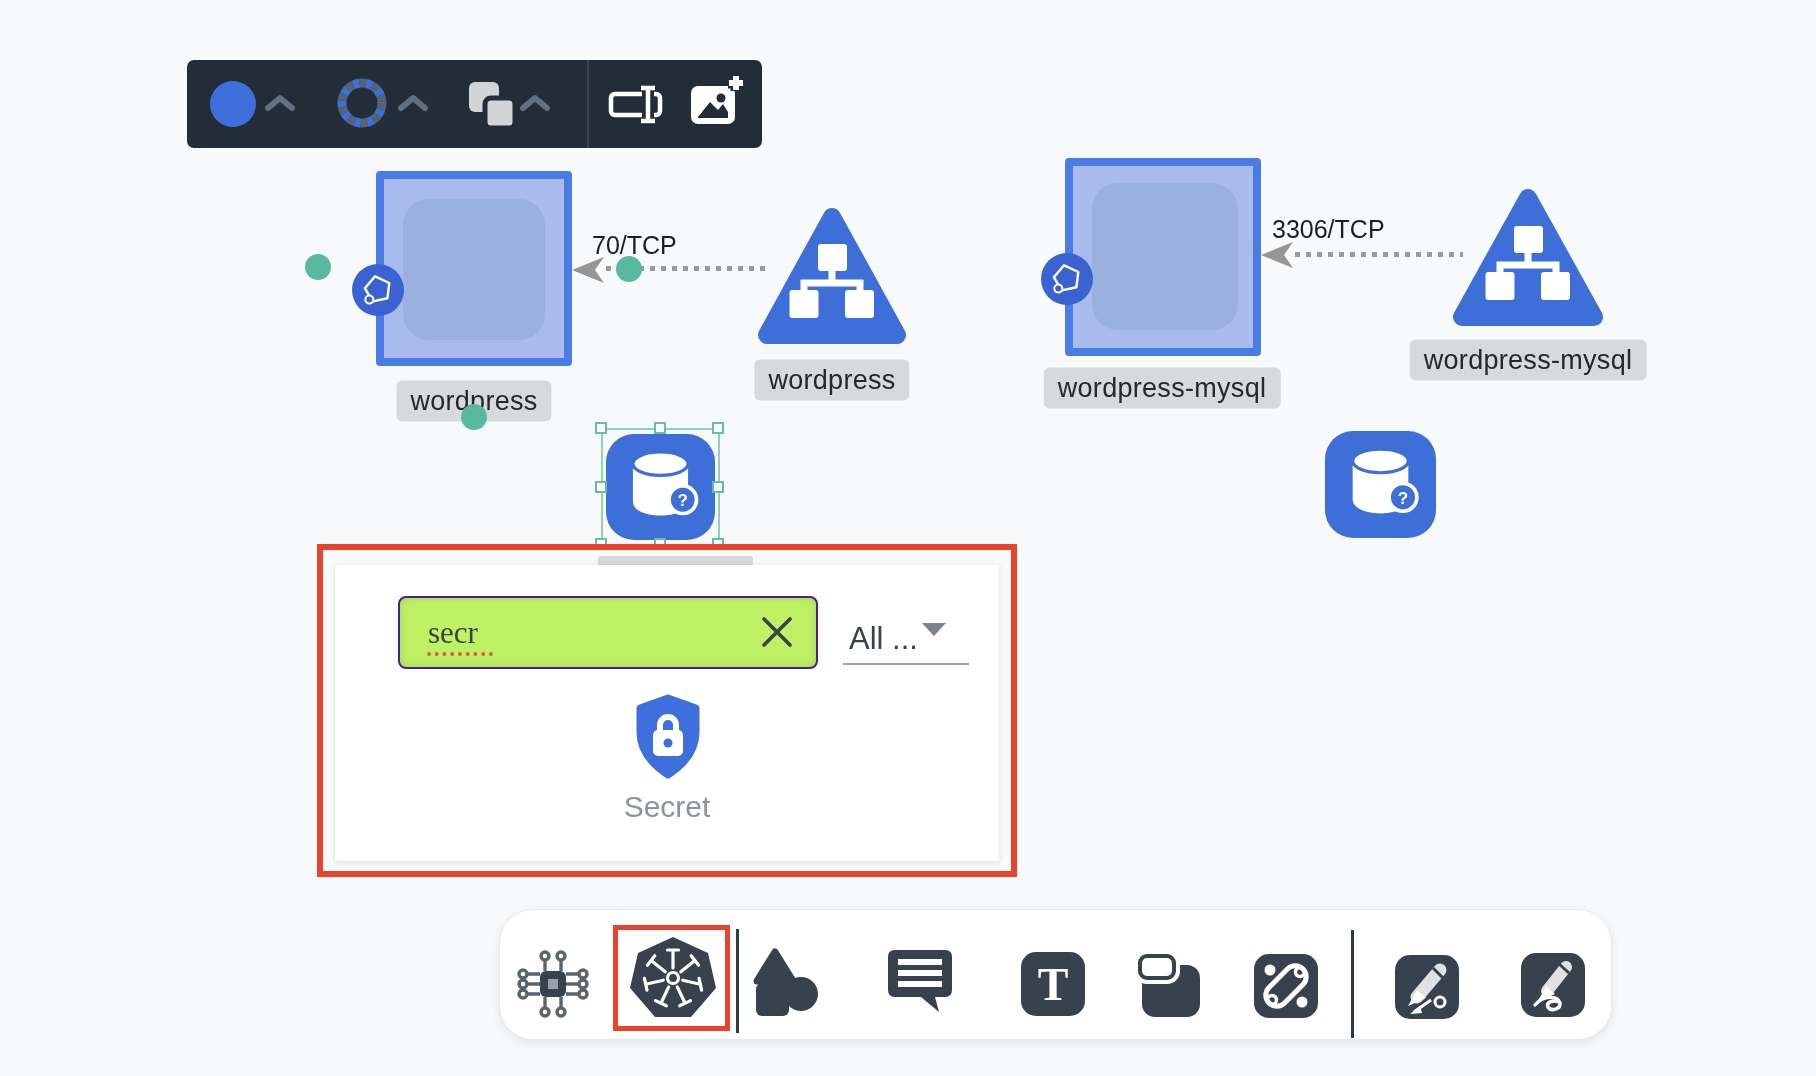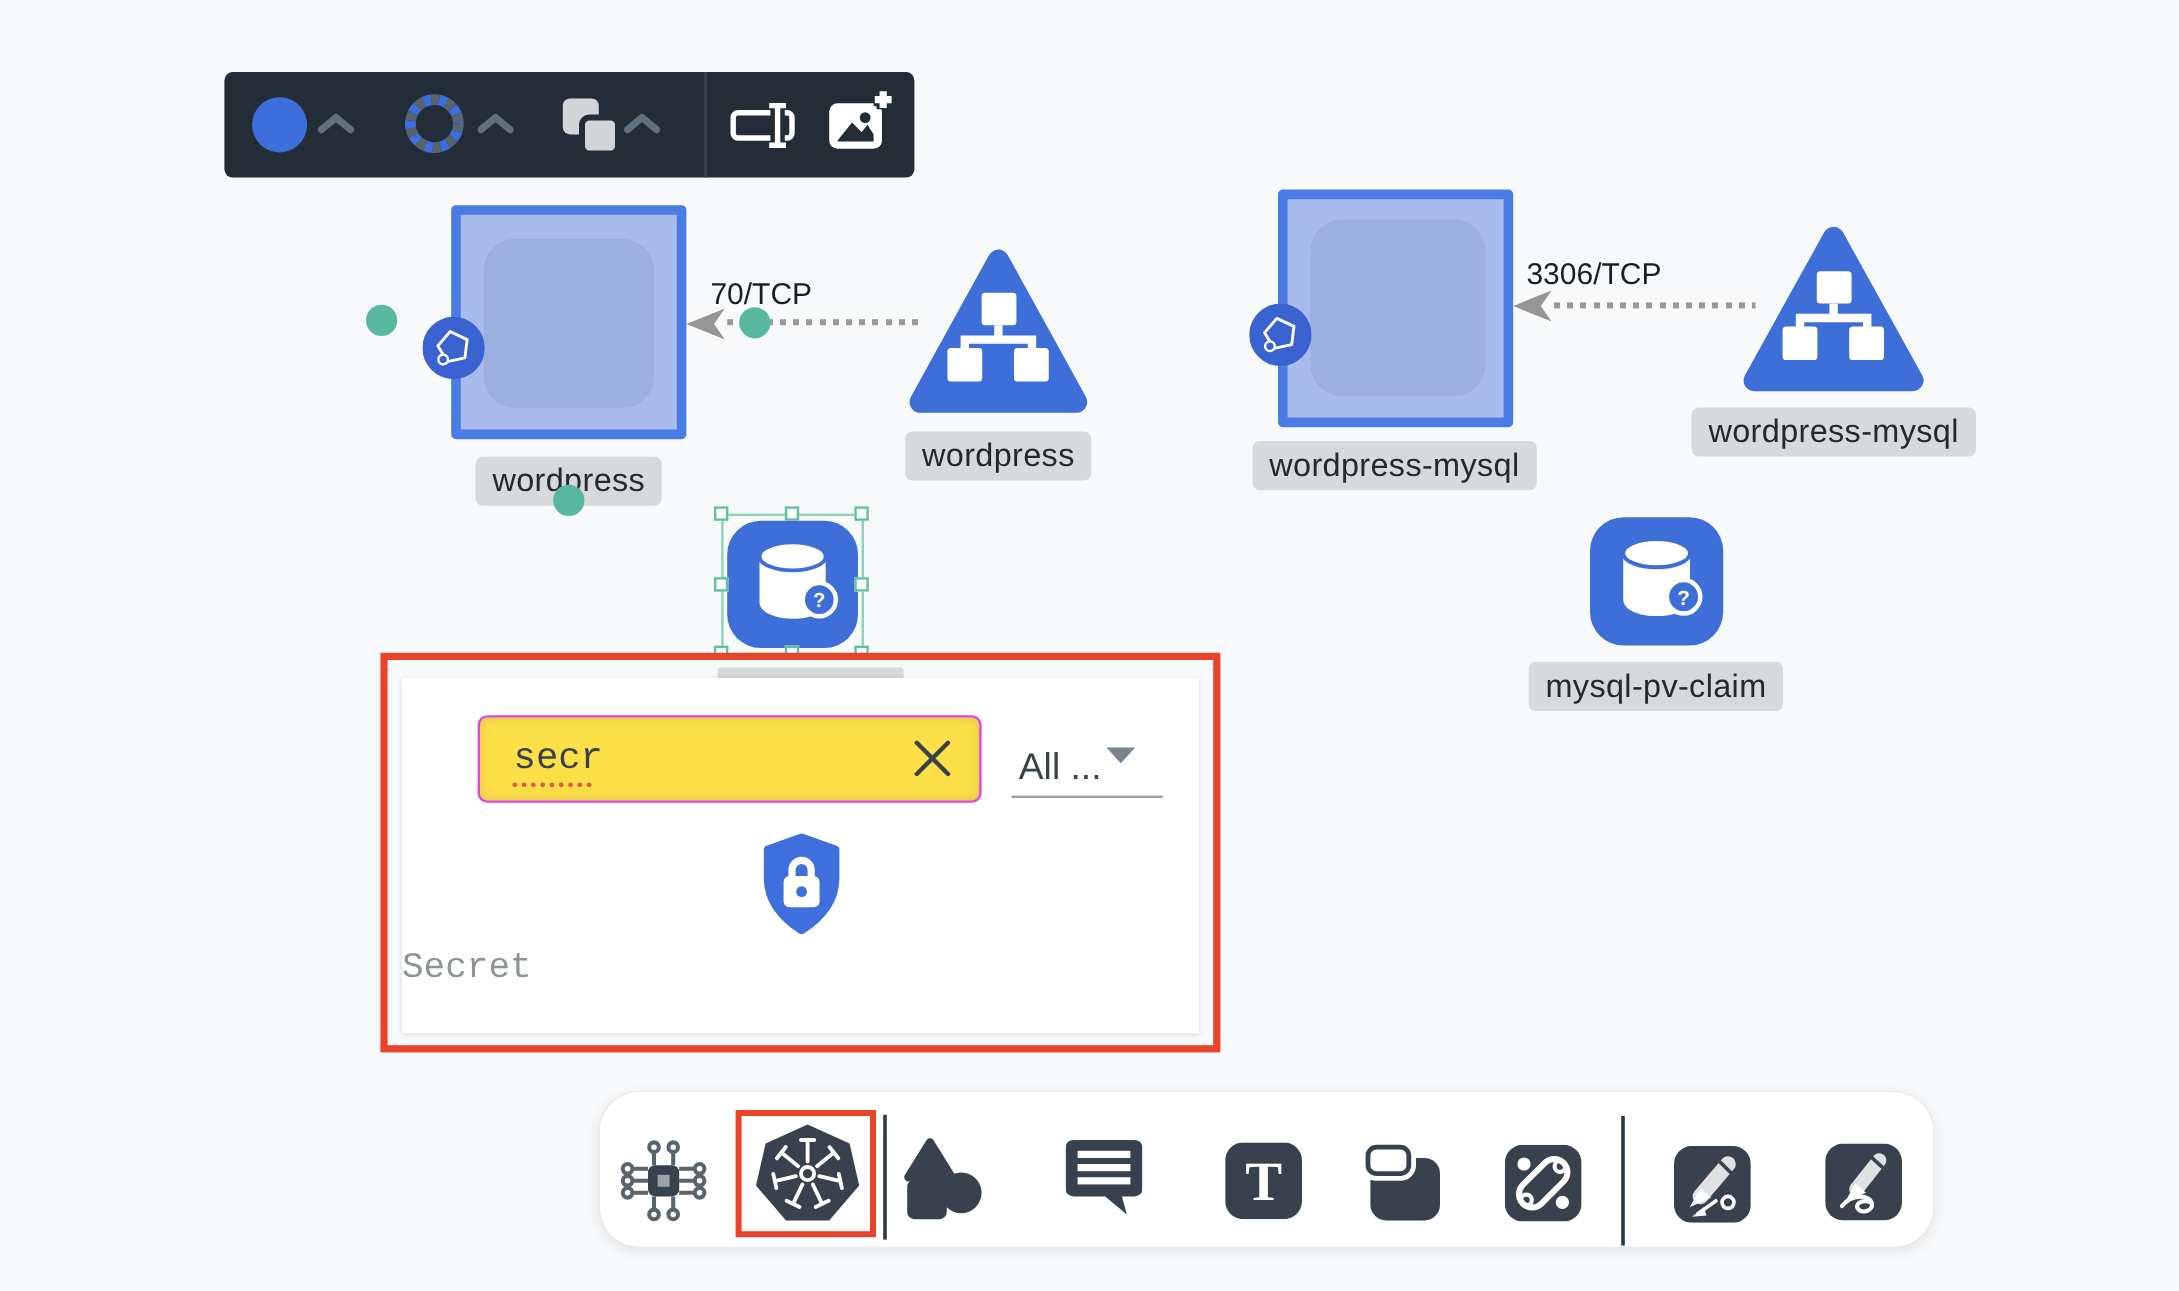--- a/index.html
+++ b/index.html
@@ -23,27 +23,27 @@
   .squircle{background:#3e6ed8;border-radius:28px;}
 
   
   .sel-outline{inset:0;border:2px solid #8bd4ba;}
   .handle{width:12px;height:12px;background:#fff;border:2px solid #5ec2a0;box-sizing:border-box;}
 
   
   .popup{left:317px;top:544px;width:700px;height:333px;box-sizing:border-box;border:6px solid #e9432b;z-index:20;}
   .popup-card{left:12px;top:15px;width:664px;height:296px;background:#fff;box-shadow:0 1px 5px rgba(30,40,50,.14);}
   .search-input{position:absolute;left:63px;top:31px;width:420px;height:73px;box-sizing:border-box;
-        border:2px solid #d946ef;border-radius:8px;background:#fde047;font-family:Liberation Mono, monospace;
+        border:2px solid #4c1d95;border-radius:8px;background:#bef264;font-family:Liberation Serif, serif;
         font-size:31px;color:#39424b;padding:0 60px 0 28px;outline:none;
         box-shadow:inset 0 0 9px rgba(60,70,80,.18);}
   .spell-underline{left:92px;top:87px;width:66px;height:0;border-bottom:4px dotted #e2574e;}
   .filter-label{left:514px;top:36px;font-size:31px;color:#39424b;white-space:nowrap;margin-top:20px;}
   .filter-underline{left:508px;top:98px;width:126px;height:2px;background:#9aa1a7;}
-  .result-name{left:0;top:225px;width:664px;text-align:left;font-size:30px;color:#8c9399;font-family:Liberation Mono, monospace;}
+  .result-name{left:0;top:225px;width:664px;text-align:center;font-size:30px;color:#8c9399;}
 
   
   .dock{left:499px;top:909px;width:1113px;height:131px;background:#fff;border:1px solid #e7e9eb;
         border-radius:34px;box-sizing:border-box;box-shadow:0 3px 10px rgba(40,50,60,.10);z-index:5;}
   .dock-divider{width:3px;background:#2f3a45;}
   .red-frame{box-sizing:border-box;border:5px solid #e9432b;}
 
   .sliver{left:598px;top:556px;width:155px;height:12px;background:#d7d9da;border-radius:3px;z-index:6;}
 </style>
 </head>
@@ -148,21 +148,20 @@
   <div class="pill" style="left:1528px;top:360px;">wordpress-mysql</div>
 
   <div class="abs squircle" style="left:1325px;top:431px;width:111px;height:107px;">
     <svg width="111" height="107" viewBox="0 0 100 100">
       <path d="M24 28 L24 64 C24 72 36 77 50 77 C64 77 76 72 76 64 L76 28 Z" fill="#fff"></path>
       <ellipse cx="50" cy="28" rx="26" ry="11" fill="#fff" stroke="#3e6ed8" stroke-width="3"></ellipse>
       <circle cx="71" cy="62" r="13" fill="#3e6ed8" stroke="#fff" stroke-width="3.5"></circle>
       <text x="71" y="68" font-size="16" fill="#fff" text-anchor="middle" font-weight="bold">?</text>
     </svg>
   </div>
-  <div class="pill" style="left:1380px;top:572px;">mysql-pv-claim</div>
 
   <div class="abs sliver"></div>
 
   <div class="abs" style="left:601px;top:428px;width:119px;height:118px;z-index:7;">
     <div class="abs sel-outline"></div>
     <div class="abs squircle" style="left:5px;top:6px;width:109px;height:106px;">
       <svg width="109" height="106" viewBox="0 0 100 100">
         <path d="M24 28 L24 64 C24 72 36 77 50 77 C64 77 76 72 76 64 L76 28 Z" fill="#fff"></path>
         <ellipse cx="50" cy="28" rx="26" ry="11" fill="#fff" stroke="#3e6ed8" stroke-width="3"></ellipse>
         <circle cx="71" cy="62" r="13" fill="#3e6ed8" stroke="#fff" stroke-width="3.5"></circle>

